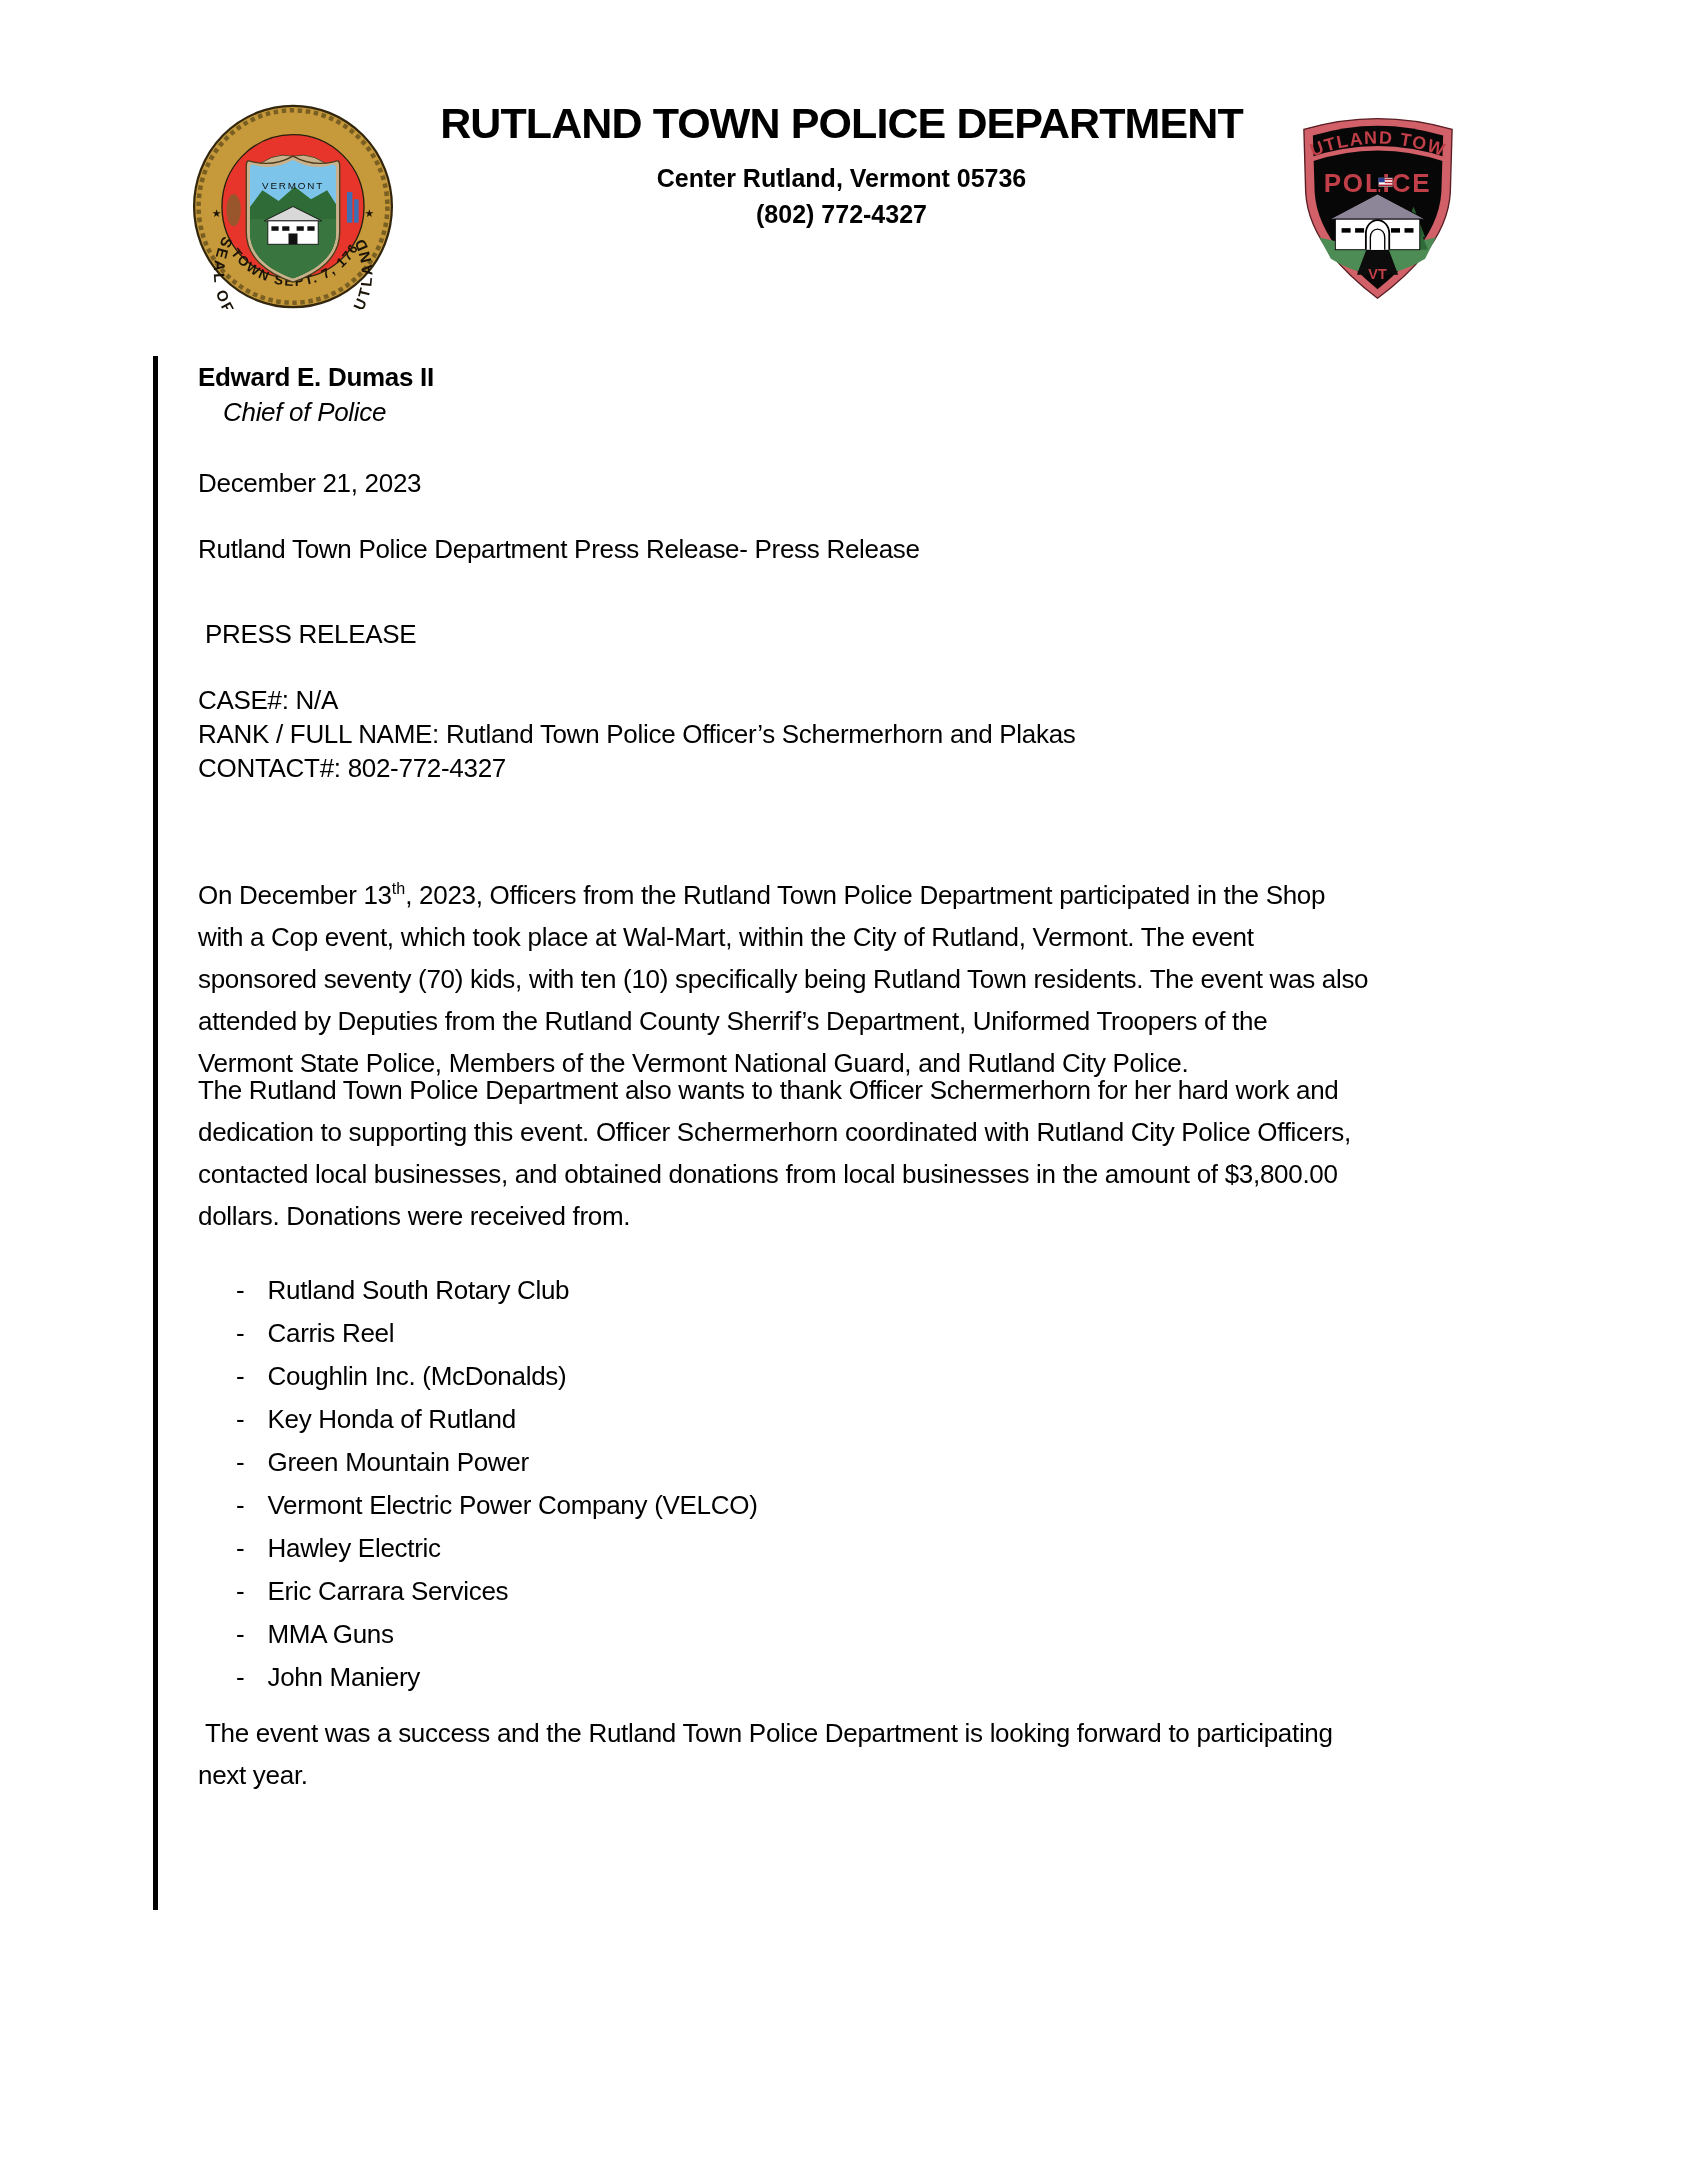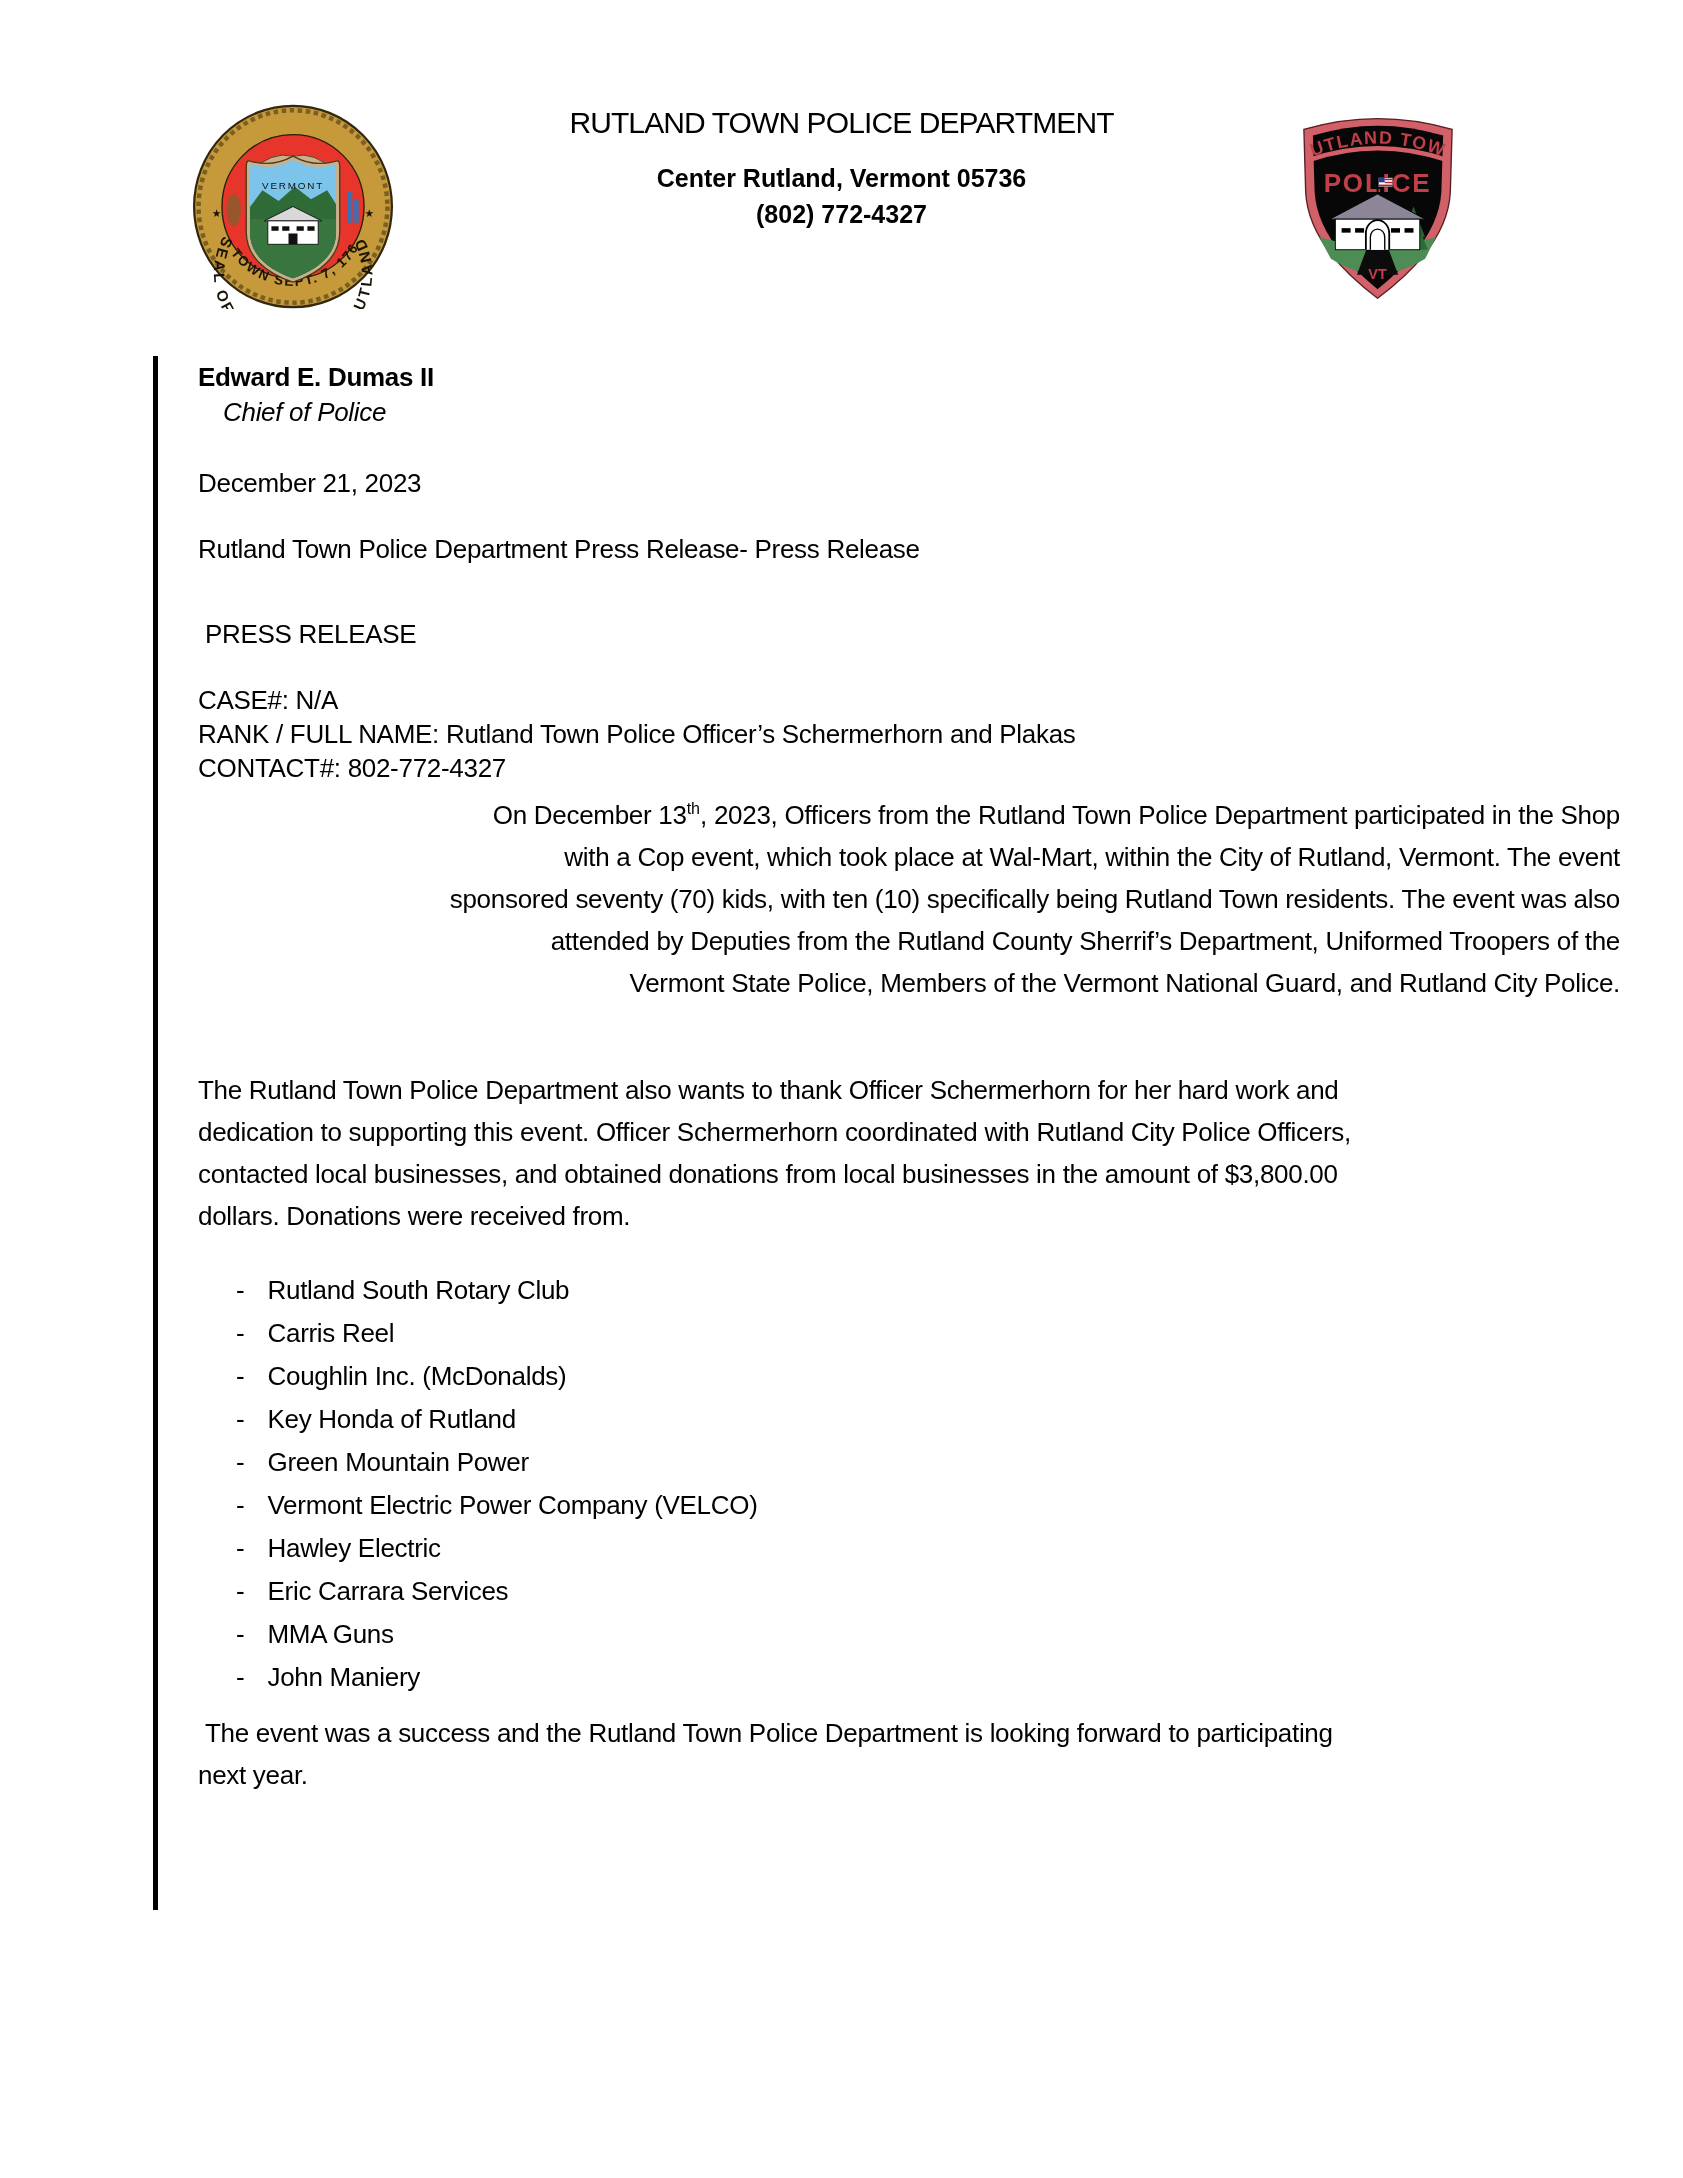--- a/index.html
+++ b/index.html
@@ -12,21 +12,21 @@
     overflow:hidden;
   }
   
   .seal-wrap  { position:absolute; left:192px; top:104px; width:202px; height:205px; }
   .badge-wrap { position:absolute; left:1294px; top:102px; width:168px; height:202px; }
   .header-text {
     position:absolute; left:378px; top:97px; width:927px;
     text-align:center;
   }
   .header-title {
-    font-size:30px; font-weight:normal; letter-spacing:-0.9px;
+    font-size:43px; font-weight:bold; letter-spacing:-0.9px;
     line-height:52px; white-space:nowrap;
   }
   .header-addr {
     font-size:25px; font-weight:bold; line-height:36px; margin-top:10.8px;
   }
   
   .vrule { position:absolute; left:153px; top:356px; width:4.5px; height:1554px; background:#000; }
   
   .blk { position:absolute; left:198px; width:1422px; font-size:26px; letter-spacing:-0.3px; }
   .author-name  { font-weight:bold; line-height:35px; }
@@ -148,21 +148,21 @@
   <div class="blk single" style="top:467px;">December 21, 2023</div>
 
   <div class="blk single" style="top:533px;">Rutland Town Police Department Press Release- Press Release</div>
 
   <div class="blk single" style="top:618px;"> PRESS RELEASE</div>
 
   <div class="blk case-block" style="top:666px;margin-top:17px;">CASE#: N/A
 RANK / FULL NAME: Rutland Town Police Officer’s Schermerhorn and Plakas
 CONTACT#: 802-772-4327</div>
 
-  <div class="blk lines" style="top:787px;text-align:right;">On December 13<sup>th</sup>, 2023, Officers from the Rutland Town Police Department participated in the Shop
+  <div class="blk lines" style="top:867px;">On December 13<sup>th</sup>, 2023, Officers from the Rutland Town Police Department participated in the Shop
 with a Cop event, which took place at Wal-Mart, within the City of Rutland, Vermont. The event
 sponsored seventy (70) kids, with ten (10) specifically being Rutland Town residents. The event was also
 attended by Deputies from the Rutland County Sherrif’s Department, Uniformed Troopers of the
 Vermont State Police, Members of the Vermont National Guard, and Rutland City Police.</div>
 
   <div class="blk lines" style="top:1069px;">The Rutland Town Police Department also wants to thank Officer Schermerhorn for her hard work and
 dedication to supporting this event. Officer Schermerhorn coordinated with Rutland City Police Officers,
 contacted local businesses, and obtained donations from local businesses in the amount of $3,800.00
 dollars. Donations were received from.</div>
 

